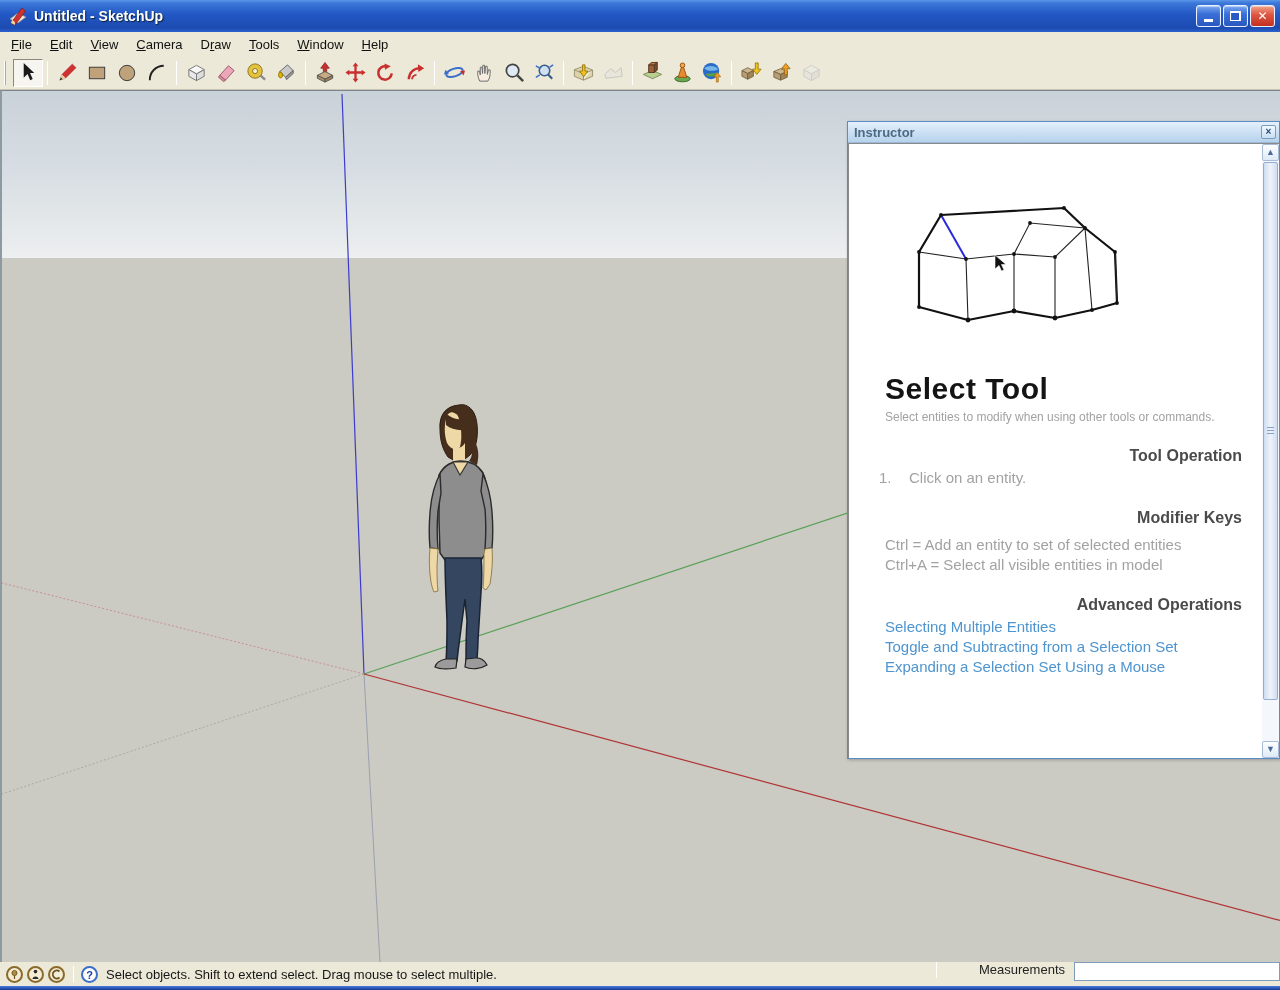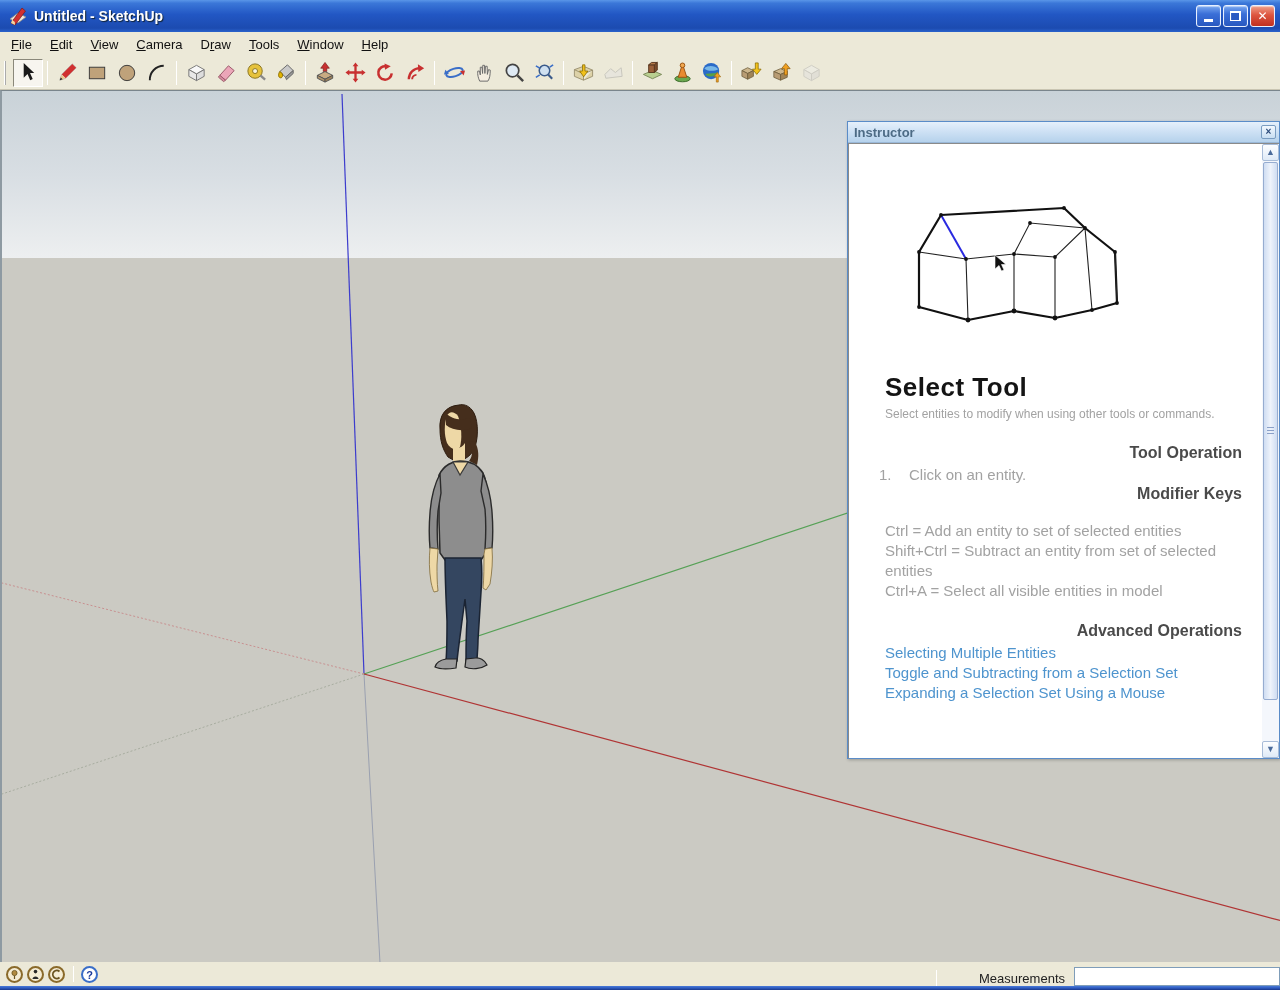--- a/index.html
+++ b/index.html
@@ -50,49 +50,49 @@
 
   
   .instructor { position:absolute; left:845px; top:30px; width:433px; height:638px; border:1px solid #5a8cc8; background:#fff; box-shadow:1px 1px 3px rgba(0,0,0,.25); display:flex; flex-direction:column; }
   .inst-titlebar { height:21px; flex:0 0 21px; display:flex; align-items:center; padding:0 3px 0 6px;
     background:linear-gradient(180deg,#e6f0fb 0%,#cfe2f5 45%,#b6d2ec 100%); border-bottom:1px solid #9ab8d8; }
   .inst-title { font-size:13px; font-weight:bold; color:#4d6b85; flex:1; }
   .inst-close { width:15px; height:14px; border:1px solid #7a9cc0; border-radius:2px; background:linear-gradient(180deg,#f2f8fe,#cade F2); background:linear-gradient(180deg,#f2f8fe,#c8def2); color:#2a4a7a; font-size:10px; font-weight:bold; line-height:12px; text-align:center; cursor:default; }
   .inst-body { flex:1; display:flex; min-height:0; }
   .inst-content { flex:1; overflow:hidden; background:#fff; border-top:1px solid #8a8a8a; border-left:1px solid #8a8a8a; padding:0 20px 0 36px; }
   .house-figure { margin:56px 0 0 22px; }
-  .inst-heading { margin-top:38px; font-size:26px; font-weight:bold; color:#141414; letter-spacing:.5px; }
+  .inst-heading { margin-top:38px; font-size:30px; font-weight:bold; color:#141414; letter-spacing:.5px; }
   .inst-desc { margin-top:1px; font-size:12px; line-height:20px; color:#a2a2a2; max-width:360px; }
   .sec-heading { font-size:16px; font-weight:bold; color:#4a4a4a;text-align:right; }
   .sec-tool-op { margin-top:20px; }
-  .sec-mod { }
+  .sec-mod { margin-top:21px; }
   .sec-adv { margin-top:21px; }
   .step-line { margin-top:3px; font-size:15px; line-height:20px; color:#a2a2a2; margin-left:-6px; }
   .step-num { display:inline-block; width:30px; }
-  .mod-lines { margin-top:18px; font-size:15px; line-height:20px; color:#a2a2a2; max-width:360px; }
+  .mod-lines { margin-top:8px; font-size:15px; line-height:20px; color:#a2a2a2; max-width:360px; }
   .adv-links { margin-top:3px; }
   .adv-link { display:block; font-size:15px; line-height:20px; color:#4e94ce; text-decoration:none; cursor:pointer; }
 
   
   .inst-scrollbar { width:17px; flex:0 0 17px; background:#f4f7fc; border-top:1px solid #8a8a8a; display:flex; flex-direction:column; }
   .scroll-arrow { height:17px; flex:0 0 17px; border:1px solid #a8bcd8; border-radius:2px; background:linear-gradient(180deg,#fdfeff,#dfeaf7); color:#4a6a9a; font-size:9px; line-height:15px; text-align:center; cursor:default; }
   .scroll-track { flex:1; position:relative; }
   .scroll-thumb { position:absolute; left:0; top:1px; width:15px; height:538px; margin:0 1px; border:1px solid #96acd0; border-radius:2px;
     background:linear-gradient(90deg,#cfddf2 0%,#eef3fb 50%,#cfddf2 100%); }
   .scroll-thumb:after { content:""; position:absolute; left:3px; top:50%; margin-top:-4px; width:7px; height:8px;
     background:repeating-linear-gradient(180deg,#8aa0c8 0 1px,transparent 1px 3px); }
 
   
   .statusbar { height:24px; flex:0 0 24px; background:#ece9d8; display:flex; align-items:center; padding:0 0 0 6px; font-size:13px; }
   .medallion { width:17px; height:17px; border-radius:50%; border:2px solid #8a6a2a; background:#f5edd5; margin-right:4px; display:flex; align-items:center; justify-content:center; cursor:default; }
   .medallion svg { width:11px; height:11px; }
   .sb-sep { width:1px; height:16px; background:#9a9a9a; border-right:1px solid #fff; margin:0 7px 0 4px; }
   .help-circle { width:17px; height:17px; border-radius:50%; border:2px solid #3a6ec8; background:#fff; color:#1a3a9a; font-weight:bold; font-size:11px; line-height:14px; text-align:center; margin-right:8px; cursor:default; }
   .status-text { color:#161616; }
-  .status-right { margin-left:auto; display:flex; align-items:flex-end; height:100%; }
+  .status-right { margin-left:auto; display:flex; align-items:flex-start; height:100%; }
   .measure-label { color:#222; padding-right:9px; width:130px; text-align:right; }
   .measure-input { width:206px; height:19px; border:1px solid #7f9db9; background:#fff; font-size:12px; padding:0 3px; font-family:"Liberation Sans",sans-serif; }
 
   .bottom-strip { height:5px; flex:0 0 5px; background:linear-gradient(180deg,#4a7ad8 0%,#2e5cc0 40%,#10246e 100%); }
 </style>
 </head>
 <body>
 
 <div class="window">
 
@@ -382,21 +382,20 @@
           <div class="inst-desc">Select entities to modify when using other tools or commands.</div>
 
           <div class="sec-heading sec-tool-op">Tool Operation</div>
           <div class="step-line">
             <span class="step-num">1.</span><span>Click on an entity.</span>
           </div>
 
           <div class="sec-heading sec-mod">Modifier Keys</div>
           <div class="mod-lines" id="modifier-lines">
               <div>Ctrl = Add an entity to set of selected entities</div>
-              <div>Shift+Ctrl = Subtract an entity from set of selected entities</div>
               <div>Ctrl+A = Select all visible entities in model</div>
             </div>
 
           <div class="sec-heading sec-adv">Advanced Operations</div>
           <div class="adv-links" id="advanced-links">
               <a class="adv-link">Selecting Multiple Entities</a>
               <a class="adv-link">Toggle and Subtracting from a Selection Set</a>
               <a class="adv-link">Expanding a Selection Set Using a Mouse</a>
             </div>
         </div>
@@ -424,20 +423,21 @@
           <path d="M2.5 10 C2.5 6.5 8.5 6.5 8.5 10 Z" fill="#2a2a2a"></path>
         </svg>
     </div>
     <div class="medallion">
       <svg viewBox="0 0 11 11">
           <path d="M8.5 2.5 A4 4 0 1 0 8.5 8.5" fill="none" stroke="#6a5420" stroke-width="1.8"></path>
         </svg>
     </div>
     <div class="sb-sep"></div>
     <div class="help-circle">?</div>
+    <span class="status-text">Select objects. Shift to extend select. Drag mouse to select multiple.</span>
     <div class="status-right">
       <div class="sb-sep"></div>
       <span class="measure-label">Measurements</span>
       <input class="measure-input" value="" style="">
     </div>
   </div>
 
   <div class="bottom-strip"></div>
 </div>
 

